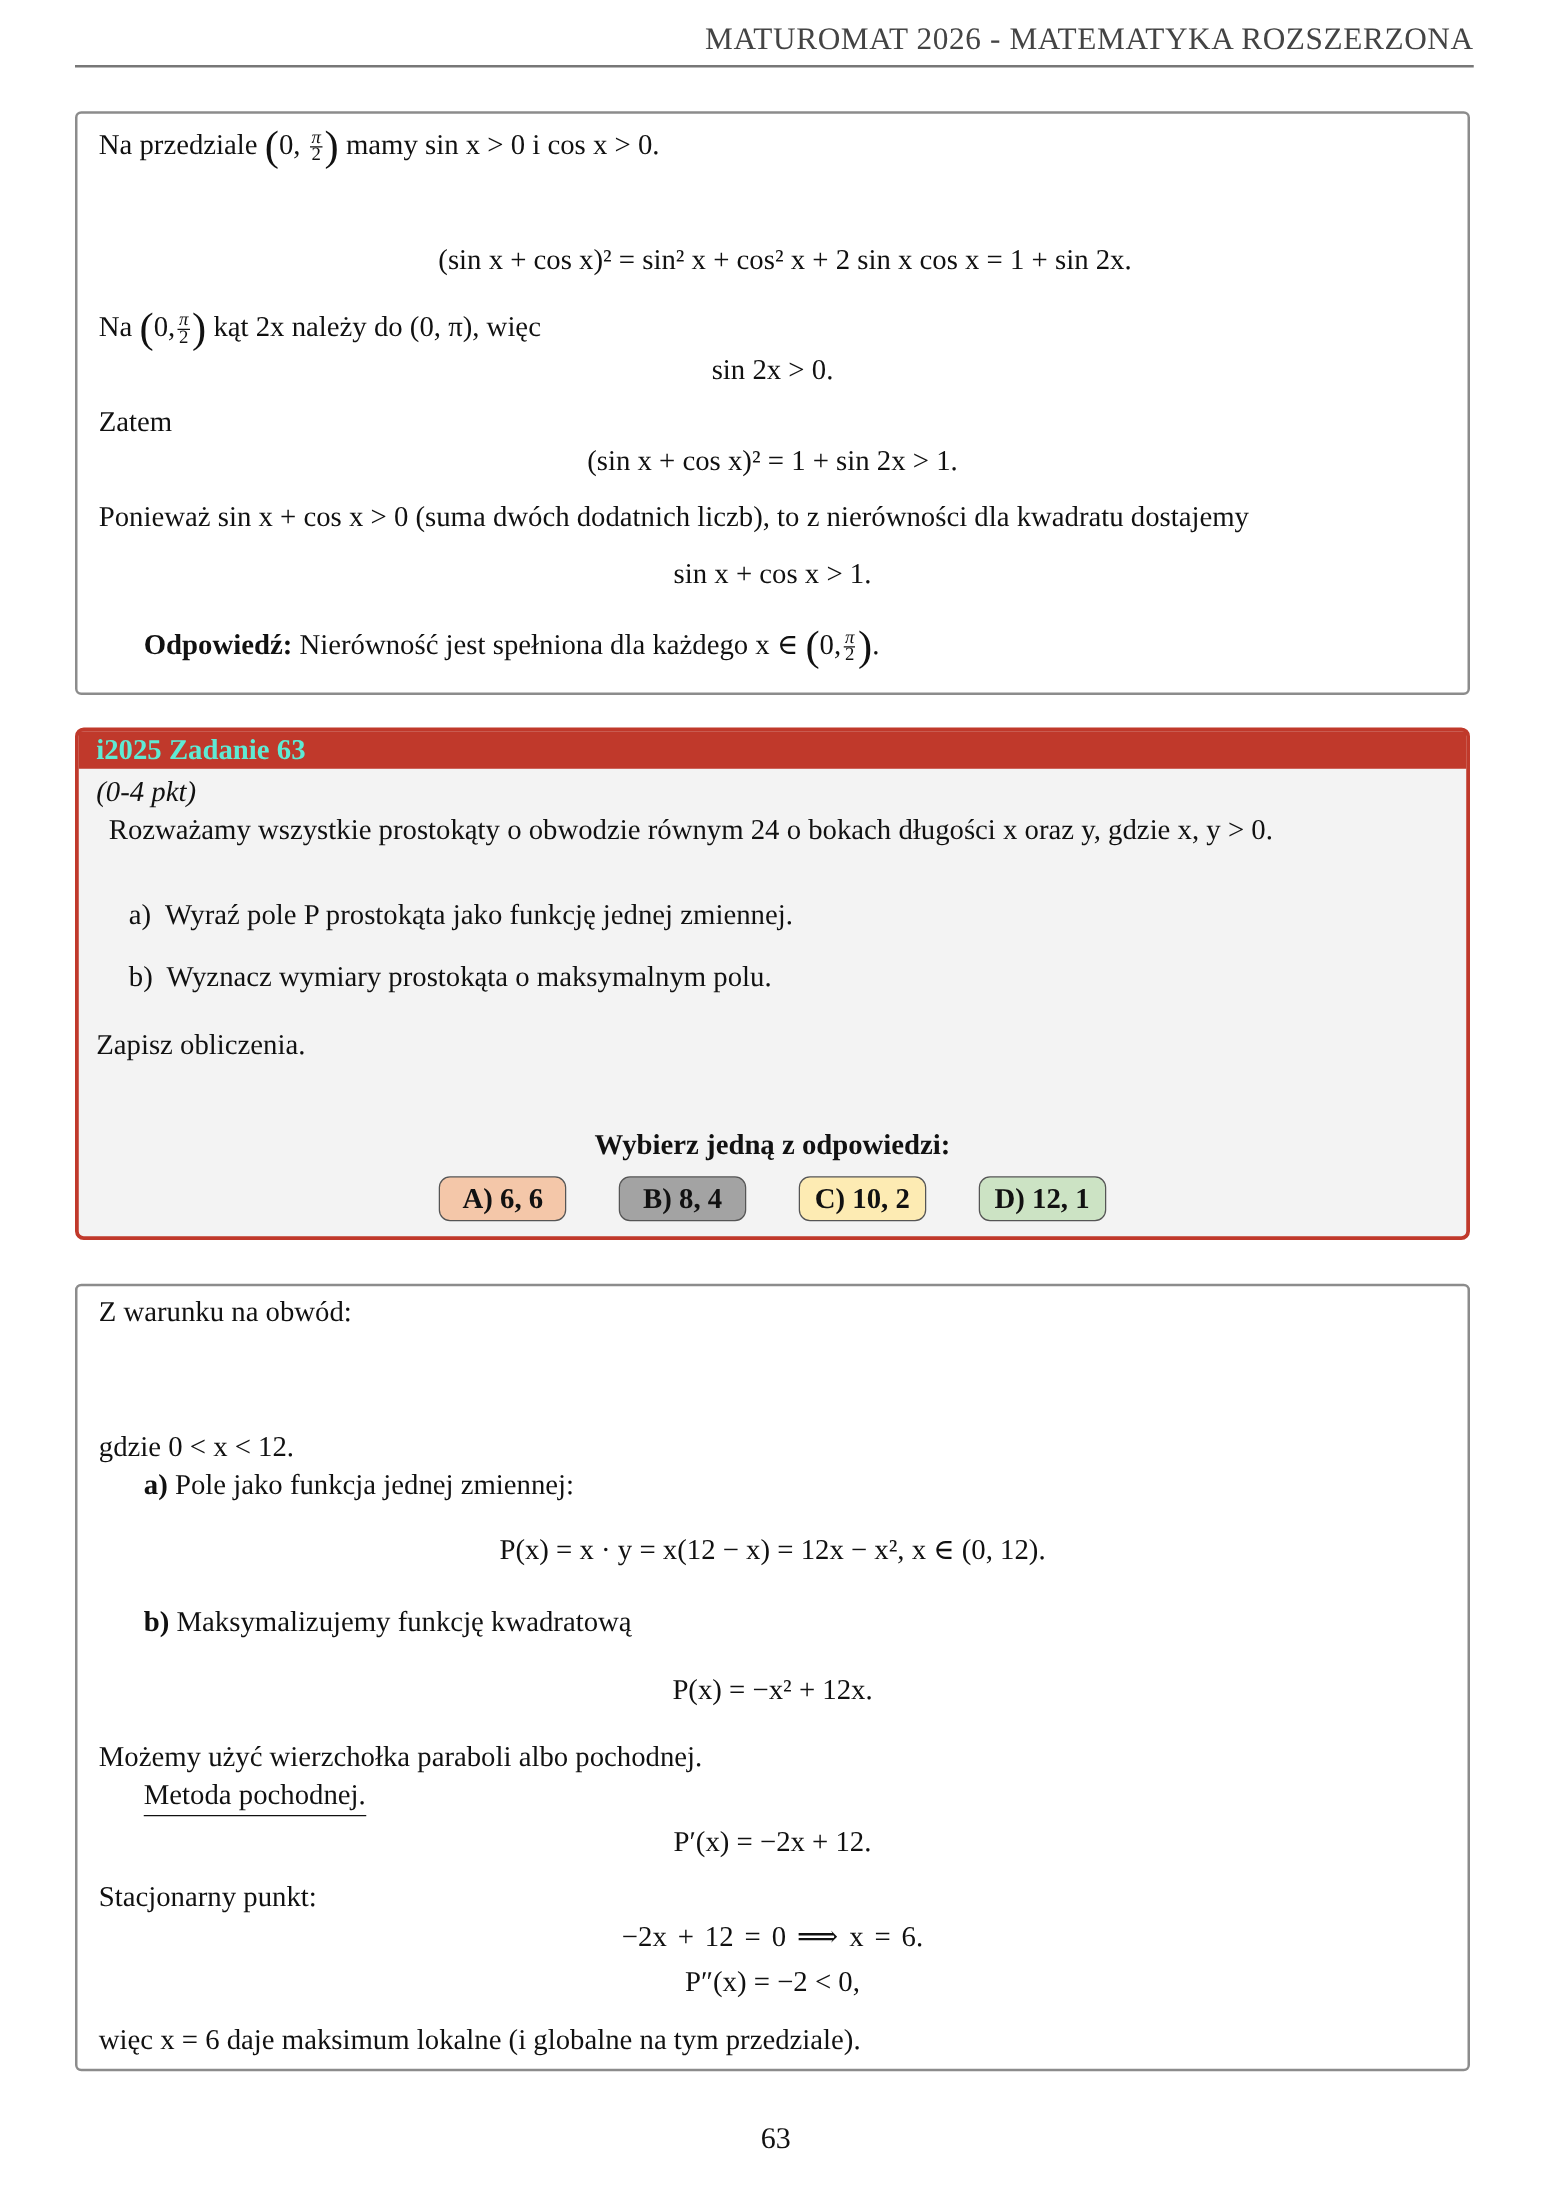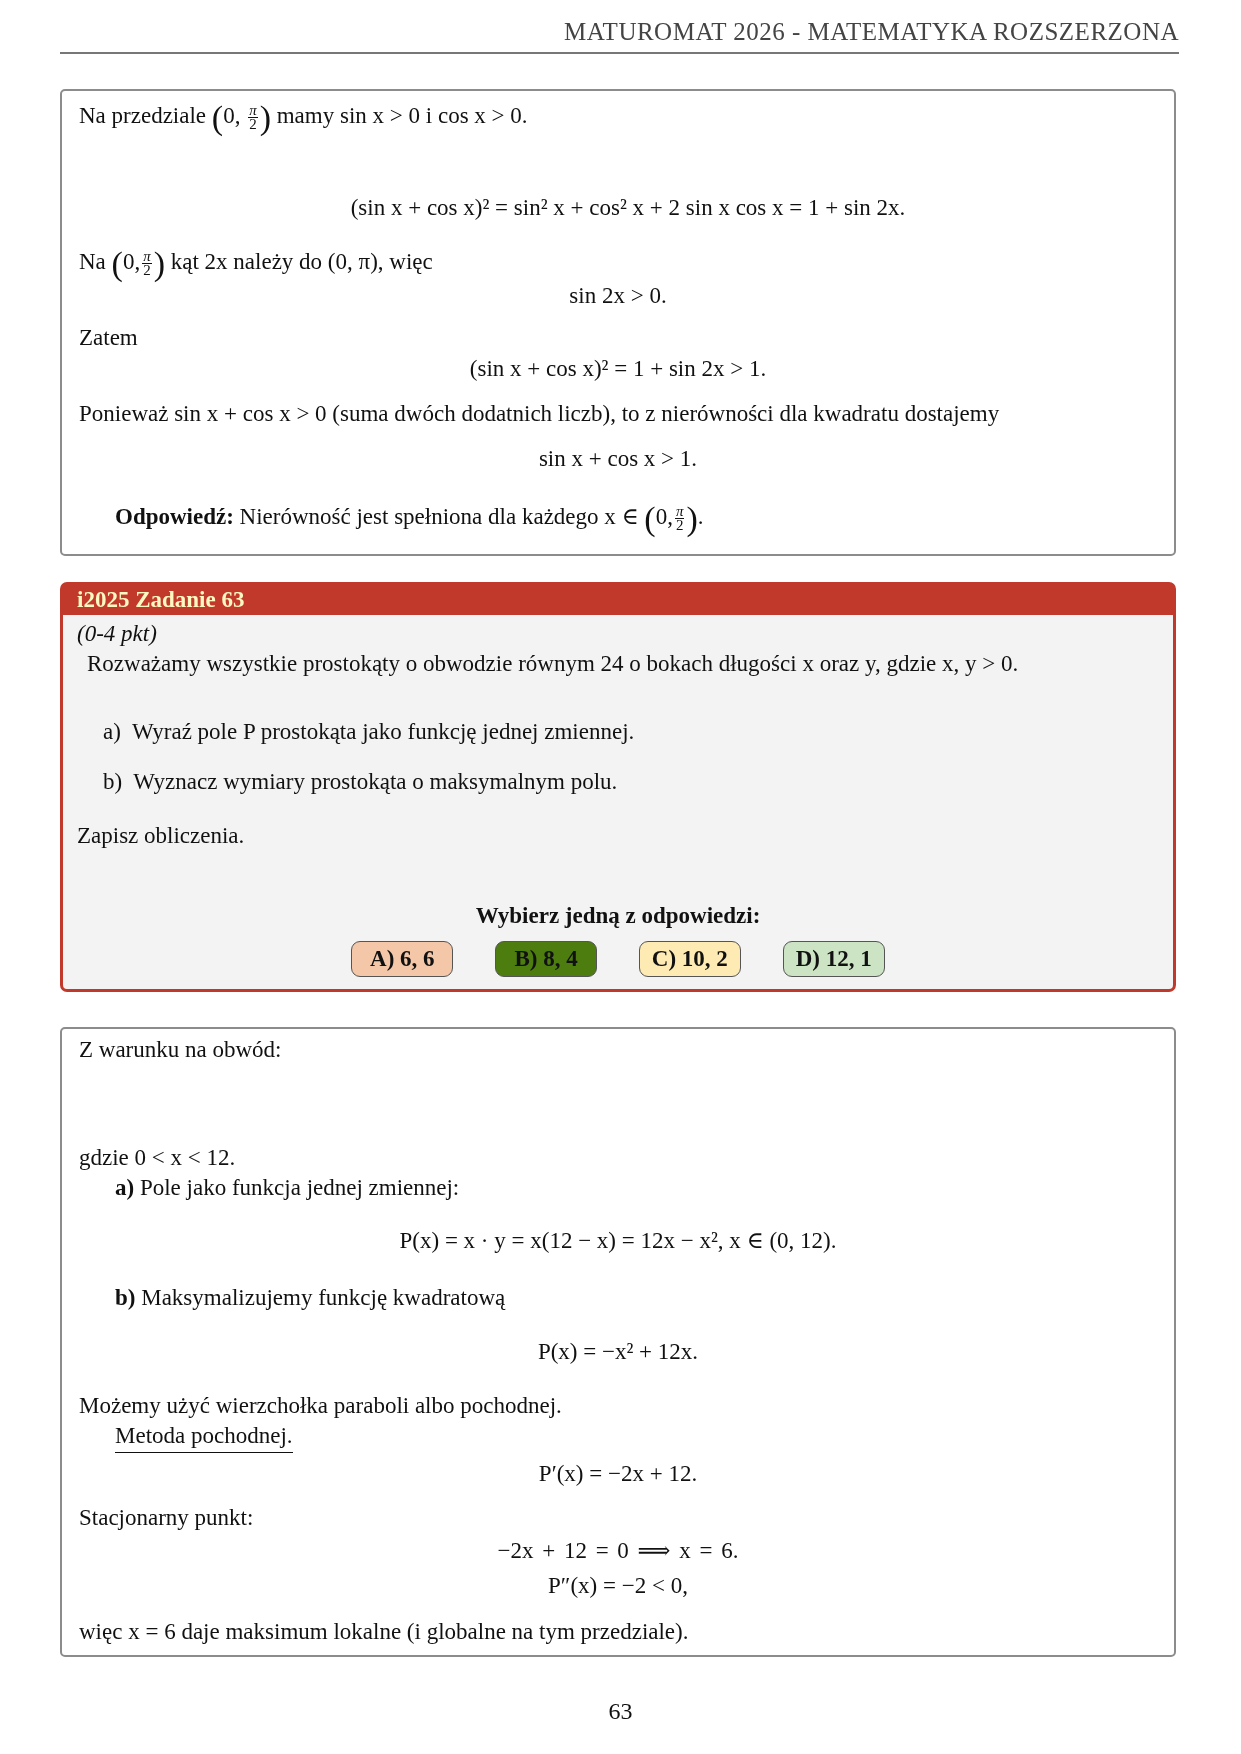--- a/index.html
+++ b/index.html
@@ -8,21 +8,21 @@
   .hdr { position:absolute; left:60px; right:62px; top:18px; height:34px; border-bottom:2px solid #777;
          text-align:right; font-size:25px; color:#444; letter-spacing:0.5px; }
   .box { position:absolute; left:60px; width:1116px; border:2px solid #8c8c8c; border-radius:5px; background:#fff; box-sizing:border-box; }
   .line { position:absolute; white-space:nowrap; }
   .c { left:0; right:0; text-align:center; }
   .frac { display:inline-flex; flex-direction:column; align-items:center; vertical-align:middle; font-size:15px; line-height:13px; margin:0 2px; }
   .frac .n { border-bottom:1px solid #111; padding:0 1px; font-style:italic; }
   .big { font-size:34px; vertical-align:middle; line-height:20px; font-weight:200; }
   .red { position:absolute; left:60px; width:1116px; top:582px; height:410px; border:3px solid #c0392b; border-radius:7px;
          background:#f3f3f3; box-sizing:border-box; }
-  .redhead { background:#c0392b; color:#fef9c3; font-weight:bold; font-size:23px; padding:1px 14px; height:28px; line-height:28px; }
+  .redhead { background:#c0392b; color:#5eead4; font-weight:bold; font-size:23px; padding:1px 14px; height:28px; line-height:28px; }
   .opts { position:absolute; left:0; right:0; top:300px; text-align:center; }
   .opt { display:inline-block; border:1.5px solid #555; border-radius:9px; padding:4px 12px; margin:0 18px; font-weight:bold; font-size:23px; min-width:76px; }
   .pgnum { position:absolute; left:0; right:0; top:1698px; text-align:center; font-size:24px; }
   u.ul { text-decoration:none; border-bottom:1.5px solid #111; padding-bottom:4px; }
 </style>
 </head>
 <body>
 
 <div class="hdr">
   <span>MATUROMAT 2026 - MATEMATYKA ROZSZERZONA</span>
@@ -71,21 +71,21 @@
     <span>Wyznacz wymiary prostokąta o maksymalnym polu.</span>
   </div>
   <div class="line" style="left:40px; top:134px;">
     <span>a)</span>&nbsp;
     <span>Wyraź pole P prostokąta jako funkcję jednej zmiennej.</span>
   </div>
   <div class="line" style="left:14px; top:238px;">Zapisz obliczenia.</div>
   <div class="line c" style="top:318px; font-weight:bold;">Wybierz jedną z odpowiedzi:</div>
   <div class="opts" style="top:356px;">
     <span class="opt" style="background:#f4c7a9;">A) 6, 6</span>
-    <span class="opt" style="background:#4d7c0f;">B) 8, 4</span>
+    <span class="opt" style="background:#a3a3a3;">B) 8, 4</span>
     <span class="opt" style="background:#fdebb3;">C) 10, 2</span>
     <span class="opt" style="background:#cce3c4;">D) 12, 1</span>
   </div>
 </div>
 
 <div class="box" style="top:1027px; height:630px;">
   <div class="line" style="left:17px; top:8px;">Z warunku na obwód:</div>
   <div class="line" style="left:17px; top:116px;">gdzie 0 &lt; x &lt; 12.</div>
   <div class="line" style="left:53px; top:146px;">
     <b>a)</b>

